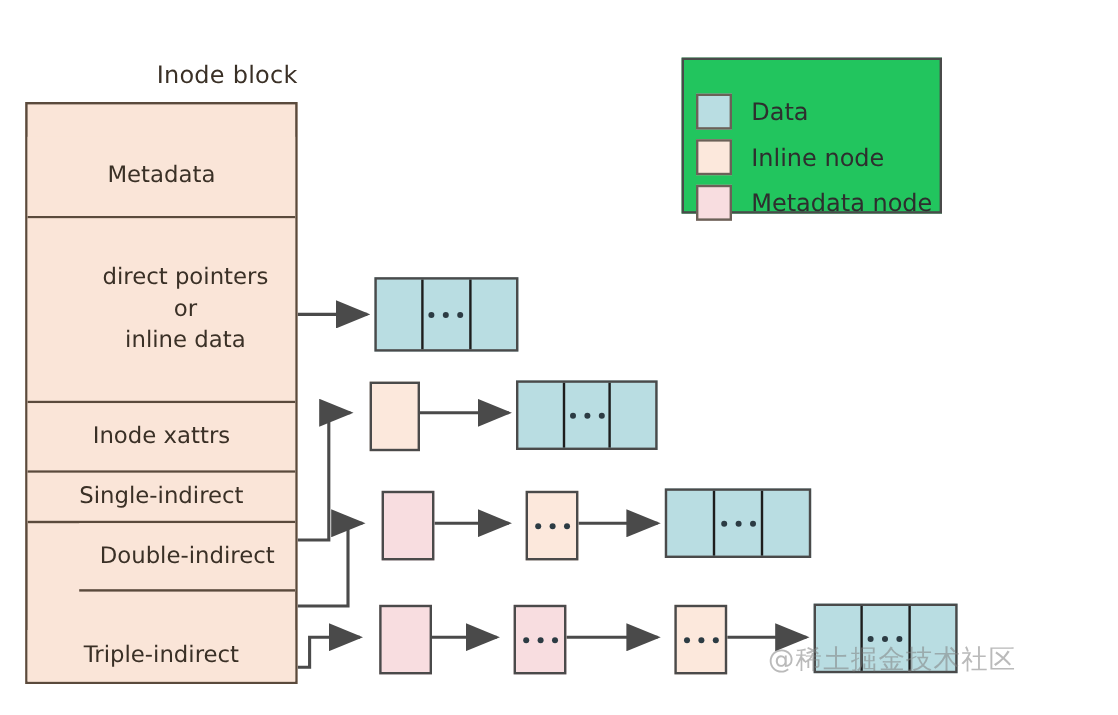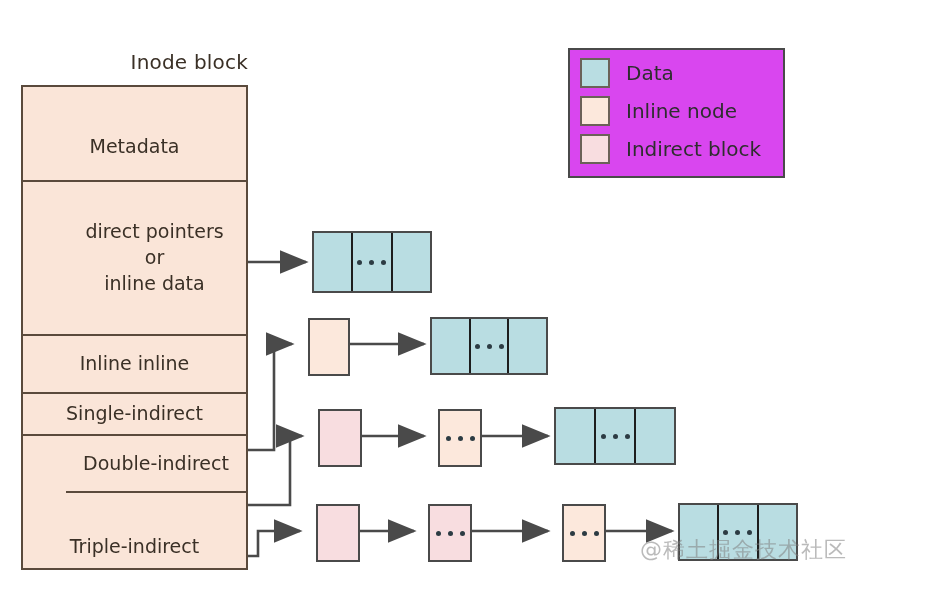--- a/index.html
+++ b/index.html
@@ -66,22 +66,22 @@
 
   
   #legend {
     position: absolute;
     left: 568px;
     top: 48px;
     width: 217px;
     height: 130px;
     border: 2px solid #4a4a4a;
     box-sizing: border-box;
-    background: #d946ef;
-    padding: 4px 0 0 10px;
+    background: #22c55e;
+    padding: 24px 0 0 10px;
   }
   .legend-row {
     display: flex;
     align-items: center;
     height: 38px;
   }
   .legend-swatch {
     width: 30px;
     height: 30px;
     border: 2px solid #6b6158;
@@ -207,21 +207,21 @@
   <div id="inode-block">
     <div class="inode-section sec-metadata">
       <span>Metadata</span>
     </div>
     <div class="inode-section sec-direct">
       <span>direct pointers
 or
 inline data</span>
     </div>
     <div class="inode-section sec-xattrs">
-      <span>Inline inline</span>
+      <span>Inode xattrs</span>
     </div>
     <div class="inode-section sec-single">
       <span>Single-indirect</span>
     </div>
     <div class="inode-section sec-double">
       <span>Double-indirect</span>
     </div>
     <div class="inode-section sec-triple">
       <span>Triple-indirect</span>
     </div>
@@ -231,21 +231,21 @@
     <div class="legend-row">
       <span class="legend-swatch" style="background:#b9dde2"></span>
       <span class="legend-label">Data</span>
     </div>
     <div class="legend-row">
       <span class="legend-swatch" style="background:#fce8dc"></span>
       <span class="legend-label">Inline node</span>
     </div>
     <div class="legend-row">
       <span class="legend-swatch" style="background:#f8dde0"></span>
-      <span class="legend-label">Indirect block</span>
+      <span class="legend-label">Metadata node</span>
     </div>
   </div>
 
   <div class="datablock" style="left:312px; top:231px; width:120px; height:62px; background:#b9dde2;">
     <div class="cell"></div>
     <div class="cell">
       <span class="dots">
           <i></i>
           <i></i>
           <i></i>

